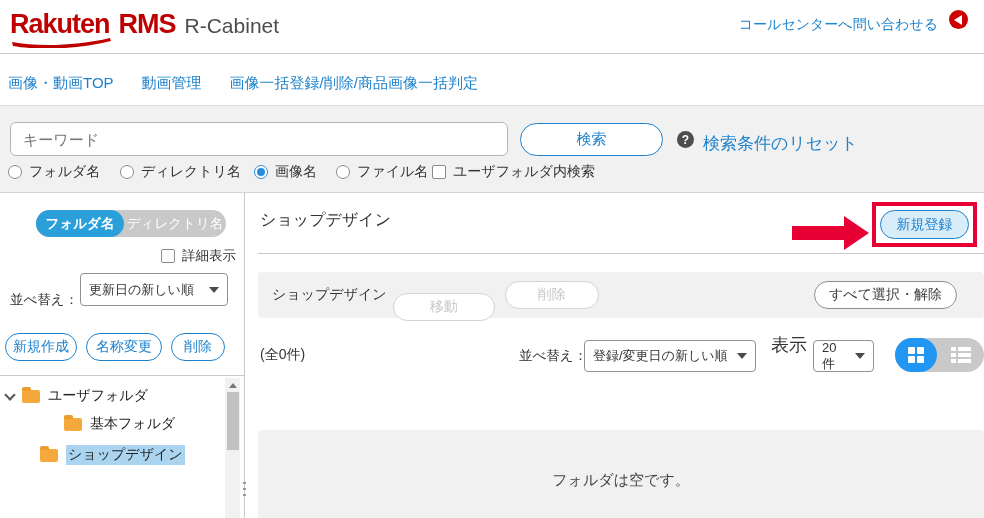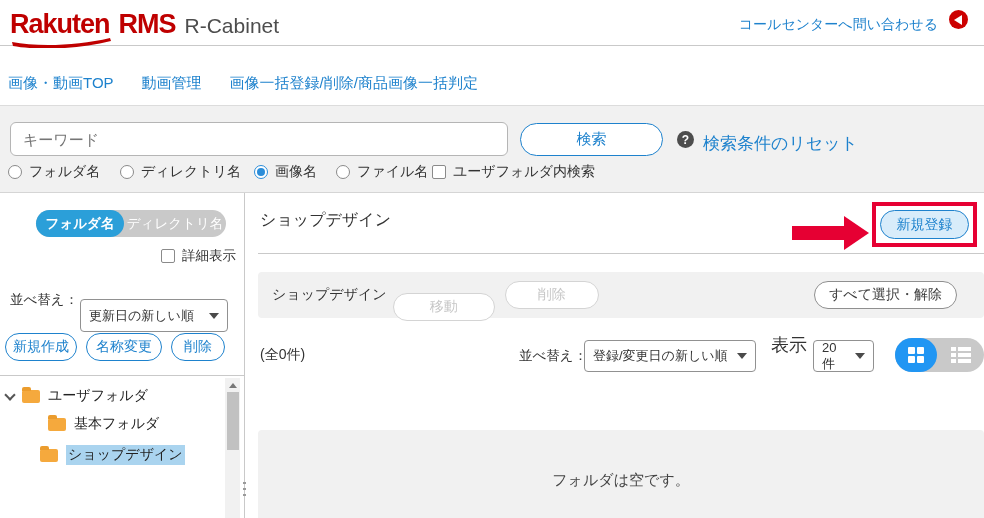--- a/index.html
+++ b/index.html
@@ -46,21 +46,21 @@
   
   .hline{background:var(--line);height:1px;}
   .tri-up{width:0;height:0;border-left:4px solid transparent;border-right:4px solid transparent;border-bottom:5px solid #777;}
   a.link{color:var(--blue);text-decoration:none;cursor:pointer;}
 </style>
 </head>
 <body>
 
 <div id="app">
 
-  <div class="abs" style="left:0;top:0;width:984px;height:46px;border-bottom:1px solid var(--line);text-align:center;">
+  <div class="abs" style="left:0;top:0;width:984px;height:54px;border-bottom:1px solid var(--line);text-align:center;">
     <div class="abs" style="left:10px;top:9px;display:flex;align-items:baseline;gap:9px;">
       <span style="position:relative;font-weight:800;font-size:27px;color:var(--rakuten);letter-spacing:-1px;">
         <span>Rakuten</span>
         <svg width="100" height="10" viewBox="0 0 100 10" style="position:absolute;left:2px;bottom:-8px;">
           <path d="M0,4 C25,9 65,8 98,0 L99,3 C65,12 22,12 1,8 Z" fill="#bf0000"></path>
         </svg>
       </span>
       <span style="font-weight:800;font-size:27px;color:var(--rakuten);letter-spacing:-1px;">RMS</span>
       <span style="font-size:21px;color:#4d4d4d;">R-Cabinet</span>
     </div>
@@ -112,40 +112,40 @@
       <span style="width:88px;height:27px;background:var(--tab-blue);border-radius:14px;color:#fff;font-size:13.5px;font-weight:bold;display:flex;align-items:center;justify-content:center;cursor:pointer;">フォルダ名</span>
       <span style="flex:1;height:27px;color:#fff;font-size:13.5px;display:flex;align-items:center;justify-content:center;cursor:pointer;">ディレクトリ名</span>
     </div>
 
     <span class="opt abs" style="left:161px;top:54px;font-size:13.5px;">
       <span class="checkbox"></span>
       <span>詳細表示</span>
     </span>
 
     <span class="abs lbl" style="left:10px;top:98px;font-size:13.5px;">並べ替え：</span>
-    <div class="sel abs" style="left:80px;top:106px;width:148px;height:33px;">
+    <div class="sel abs" style="left:80px;top:80px;width:148px;height:33px;">
       <span>更新日の新しい順</span>
       <span class="caret"></span>
     </div>
 
     <div class="abs" style="left:5px;top:140px;display:flex;gap:9px;">
       <button class="pill" style="width:72px;height:28px;">新規作成</button>
       <button class="pill" style="width:76px;height:28px;">名称変更</button>
       <button class="pill" style="width:54px;height:28px;">削除</button>
     </div>
 
     <div class="hline abs" style="left:0;top:182px;width:245px;"></div>
 
     <div class="abs" style="left:0;top:190px;width:222px;">
       <div style="display:flex;align-items:center;gap:8px;padding:4px 0 4px 6px;cursor:pointer;">
         <span class="chev" style="margin-top:-3px;"></span>
         <span class="folder"></span>
         <span style="font-size:14px;color:#222;">ユーザフォルダ</span>
       </div>
-      <div style="display:flex;align-items:center;gap:8px;padding:6px 0 6px 48px;cursor:pointer;">
+      <div style="display:flex;align-items:center;gap:8px;padding:6px 0 6px 64px;cursor:pointer;">
         <span class="folder"></span>
         <span style="font-size:14px;color:#222;">基本フォルダ</span>
       </div>
       <div style="display:flex;align-items:center;gap:8px;padding:6px 0 6px 40px;cursor:pointer;">
         <span class="folder"></span>
         <span style="font-size:14px;color:#222;background:#aad4ef;padding:1px 2px;">ショップデザイン</span>
       </div>
     </div>
 
     <div class="abs" style="left:225px;top:185px;width:15px;height:140px;background:#f1f1f1;">

